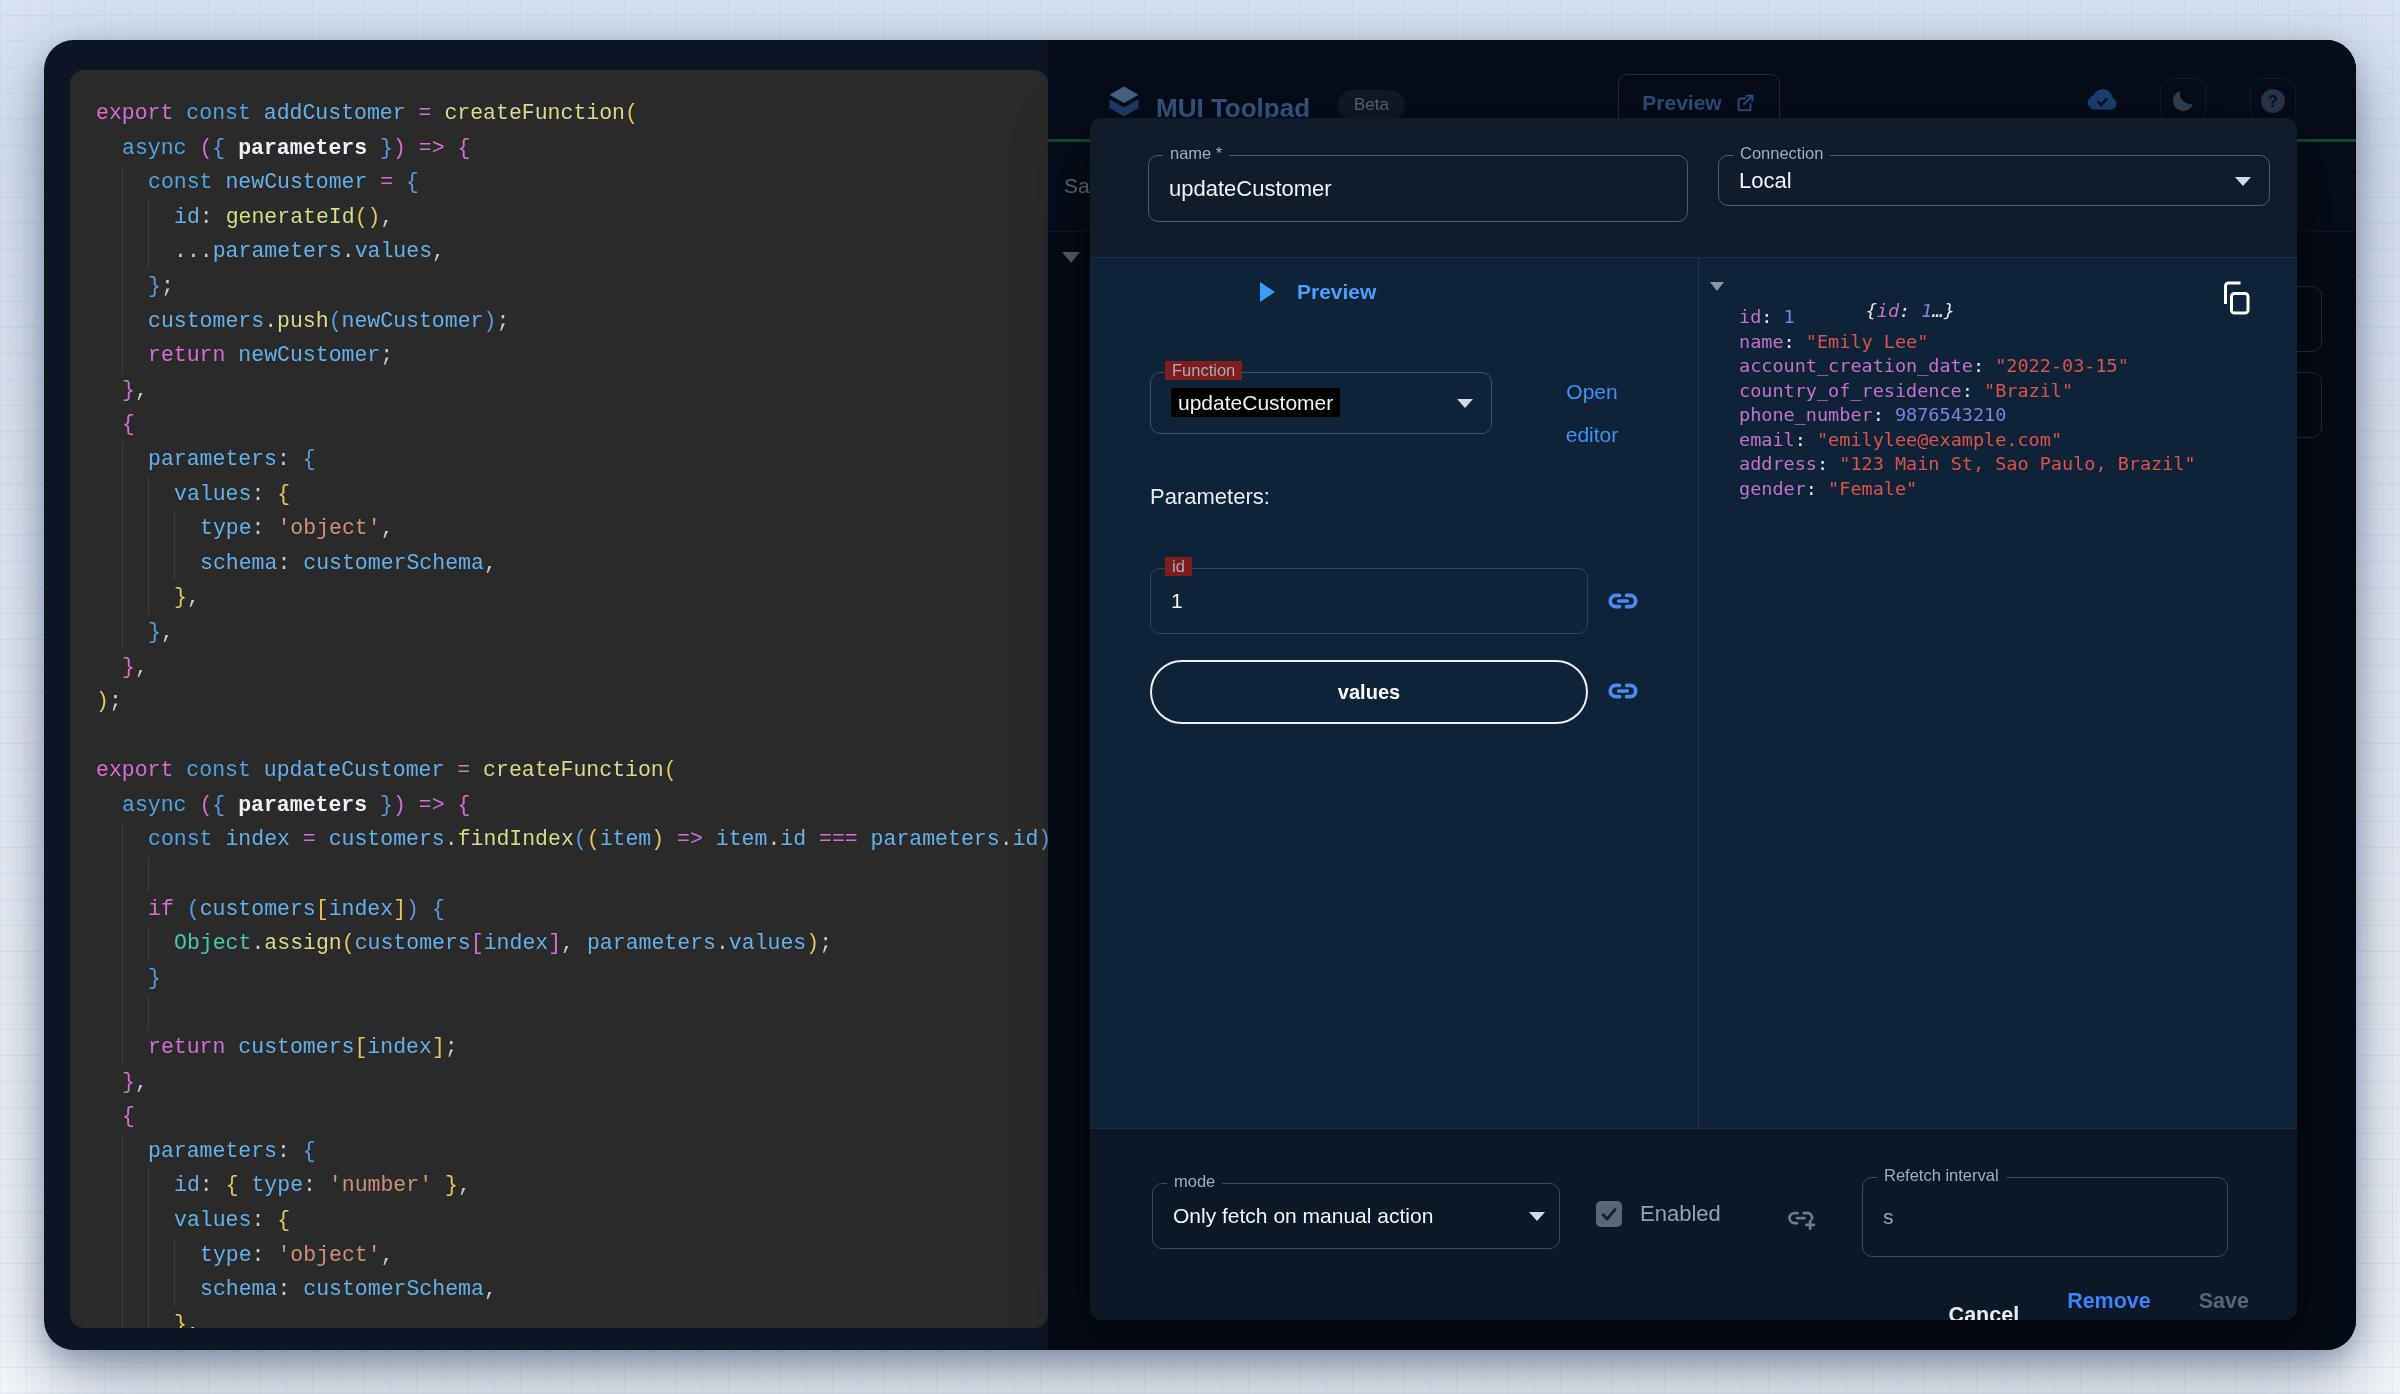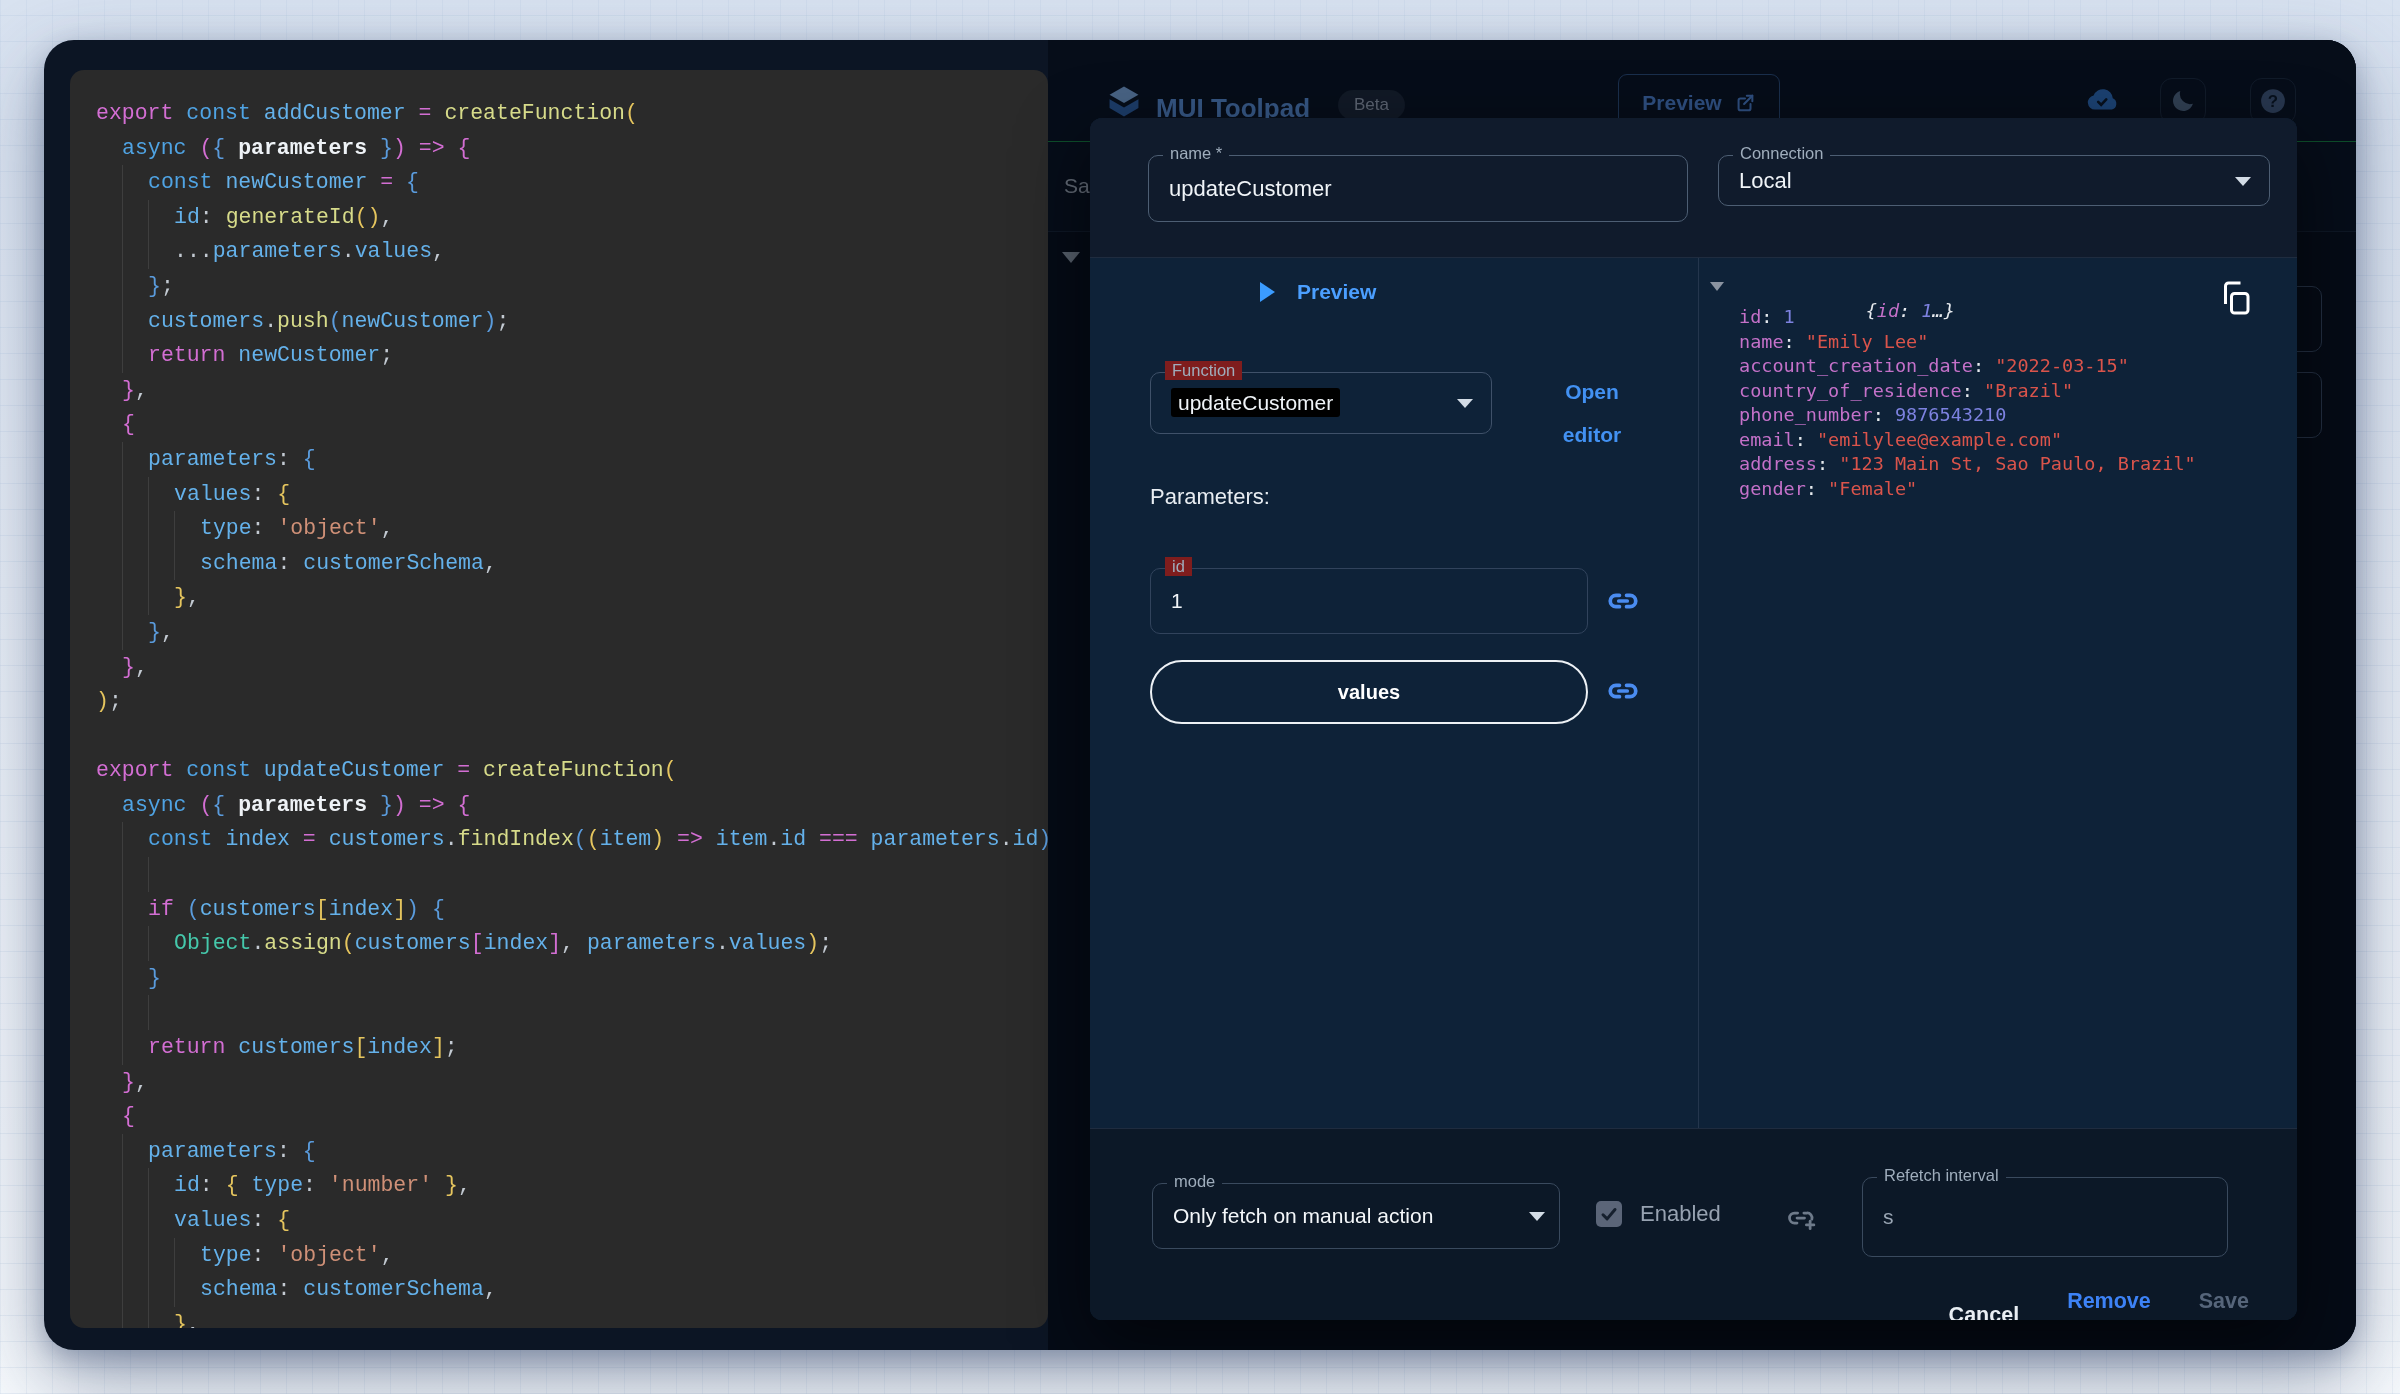--- a/index.html
+++ b/index.html
@@ -34,21 +34,21 @@
   }
   .code-line{ position:relative; height:34.6px; line-height:34.6px; white-space:pre; }
   .guide{ position:absolute; top:0; bottom:0; width:1px; background:#3e3e3e; }
   .tk-p{color:#d36ed3} .tk-b{color:#4fa3e3} .tk-i{color:#64b1ea}
   .tk-f{color:#d7db8a} .tk-s{color:#cf9077} .tk-t{color:#45c8ab}
   .tk-w{color:#eef2f6; font-weight:bold}
   .tk-y{color:#e5c55e} .tk-m{color:#d36ed3} .tk-u{color:#5a9bdc} .tk-d{color:#c3cad2}
 
   
   .backpage{ position:absolute; left:1004px; top:0; right:0; bottom:0; background:#070e1b; }
-  .bp-header{ position:absolute; left:0; right:0; top:0; height:102px; background:#0a121f; border-bottom:1px solid #15803d;}
+  .bp-header{ position:absolute; left:0; right:0; top:0; height:102px; background:#0a121f; border-bottom:3px solid #15803d;}
   .bp-toolbar{ position:absolute; left:0; right:0; top:102px; height:90px; background:#0a121f; border-bottom:1px solid #182435;}
   .bp-save{ position:absolute; left:16px; top:32px; font-size:21px; color:#a7b1bf; white-space:nowrap;}
   .bp-logo{ position:absolute; left:56px; top:42px; width:40px; height:40px; }
   .bp-title{ position:absolute; left:108px; top:53px; font-size:26px; font-weight:bold; color:#5b8fd6; }
   .bp-beta{ position:absolute; left:290px; top:50px; background:#1c2636; color:#9aa4b4;
             border-radius:17px; font-size:17px; padding:5px 16px; }
   .bp-preview-btn{ position:absolute; left:570px; top:34px; width:162px; height:58px;
        border:1px solid #2c4c78; border-radius:9px; color:#4e82cf; font-weight:bold; font-size:21px;
        display:flex; align-items:center; justify-content:center; gap:12px; }
   .bp-iconbtn{ position:absolute; top:38px; width:46px; height:46px; border:1px solid #1d2a3c;
@@ -77,21 +77,21 @@
   .caret{ position:absolute; right:18px; top:50%; margin-top:-4px; width:0; height:0;
       border-left:8px solid transparent; border-right:8px solid transparent; border-top:9px solid #d3dce6;}
 
   .preview-toggle{ position:absolute; left:170px; top:22px; display:flex; align-items:center; gap:22px;
       color:#4b9fff; font-weight:bold; font-size:21px; }
   .tri-right{ width:0; height:0; border-top:10px solid transparent; border-bottom:10px solid transparent; border-left:15px solid #3b9cff; }
 
   .hl-black{ background:#000; padding:3px 7px; border-radius:3px; }
 
   .open-editor{ position:absolute; left:452px; top:112px; width:100px; text-align:center;
-      color:#4291f2; font-weight:bold; font-size:21px; line-height:43px; }
+      color:#4291f2; font-weight:normal; font-size:21px; line-height:43px; }
 
   .params-heading{ position:absolute; left:60px; top:226px; font-size:22px; color:#e8edf2; }
 
   .values-btn{ position:absolute; left:60px; top:402px; width:438px; height:64px;
       border:2px solid #edf1f5; border-radius:32px; color:#ffffff; font-weight:bold; font-size:20px;
       display:flex; align-items:center; justify-content:center; background:transparent;}
 
   .bind-icon{ position:absolute; width:34px; height:34px; color:#4a8cf0; }
 
   

